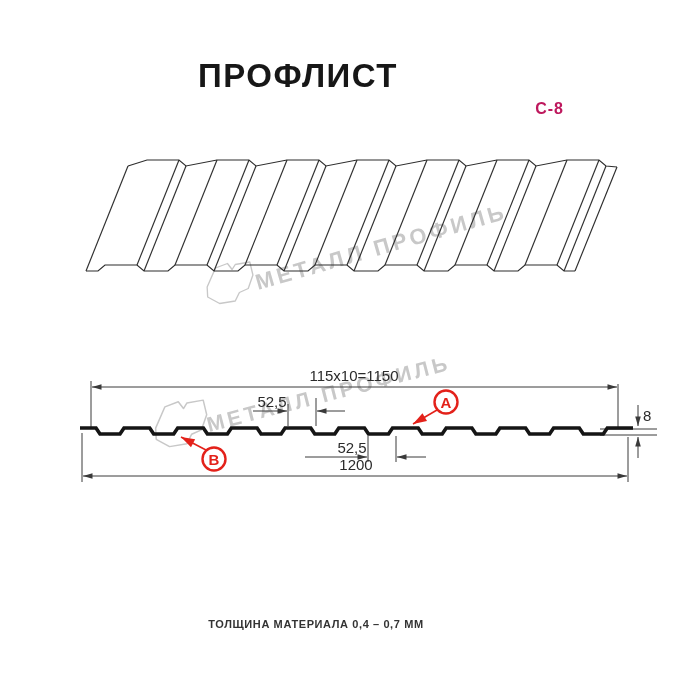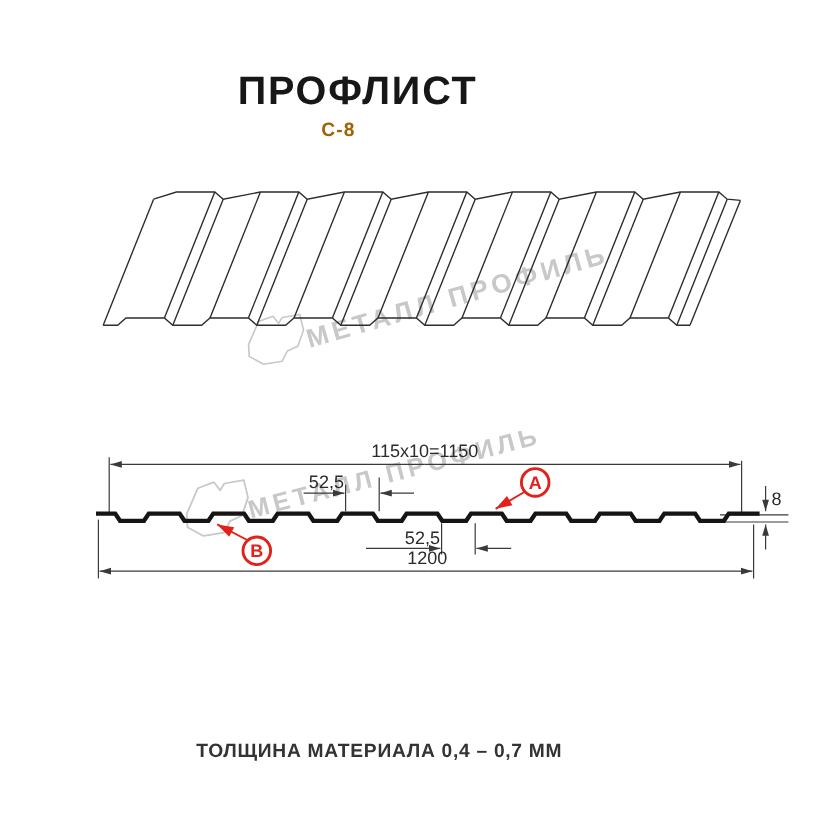--- a/index.html
+++ b/index.html
@@ -5,26 +5,26 @@
   html,body{margin:0;padding:0;}
   body{
     width:700px;height:700px;position:relative;background:#ffffff;
     font-family:"Liberation Sans","DejaVu Sans",sans-serif;overflow:hidden;
   }
   .title{
     position:absolute;top:57px;left:0;width:596px;text-align:center;
     font-size:33px;font-weight:800;letter-spacing:1.5px;color:#171717;
   }
   .subtitle{
-    position:absolute;top:100px;left:0;width:564px;text-align:center;
-    font-size:16px;font-weight:700;letter-spacing:1px;color:#a16207;
+    position:absolute;top:100px;left:0;width:564px;text-align:right;
+    font-size:16px;font-weight:700;letter-spacing:1px;color:#be185d;
   }
   .footer{
     position:absolute;top:618px;left:0;width:632px;text-align:center;
-    font-size:16px;font-weight:700;letter-spacing:0.6px;color:#333333;
+    font-size:11px;font-weight:700;letter-spacing:0.6px;color:#333333;
   }
   svg.stage{position:absolute;left:0;top:0;width:700px;height:700px;}
   .wm-text{
     font-family:"Liberation Sans","DejaVu Sans",sans-serif;
     font-weight:700;fill:#c8c8c8;letter-spacing:3.5px;
   }
   .wm-logo{stroke:#c8c8c8;stroke-width:2.6;fill:none;stroke-linejoin:round;}
   .draw3d path{stroke:#2d2d2d;stroke-width:1.15;fill:none;stroke-linejoin:miter;}
   .dimline{stroke:#3a3a3a;stroke-width:1;fill:none;}
   .dimtext{

